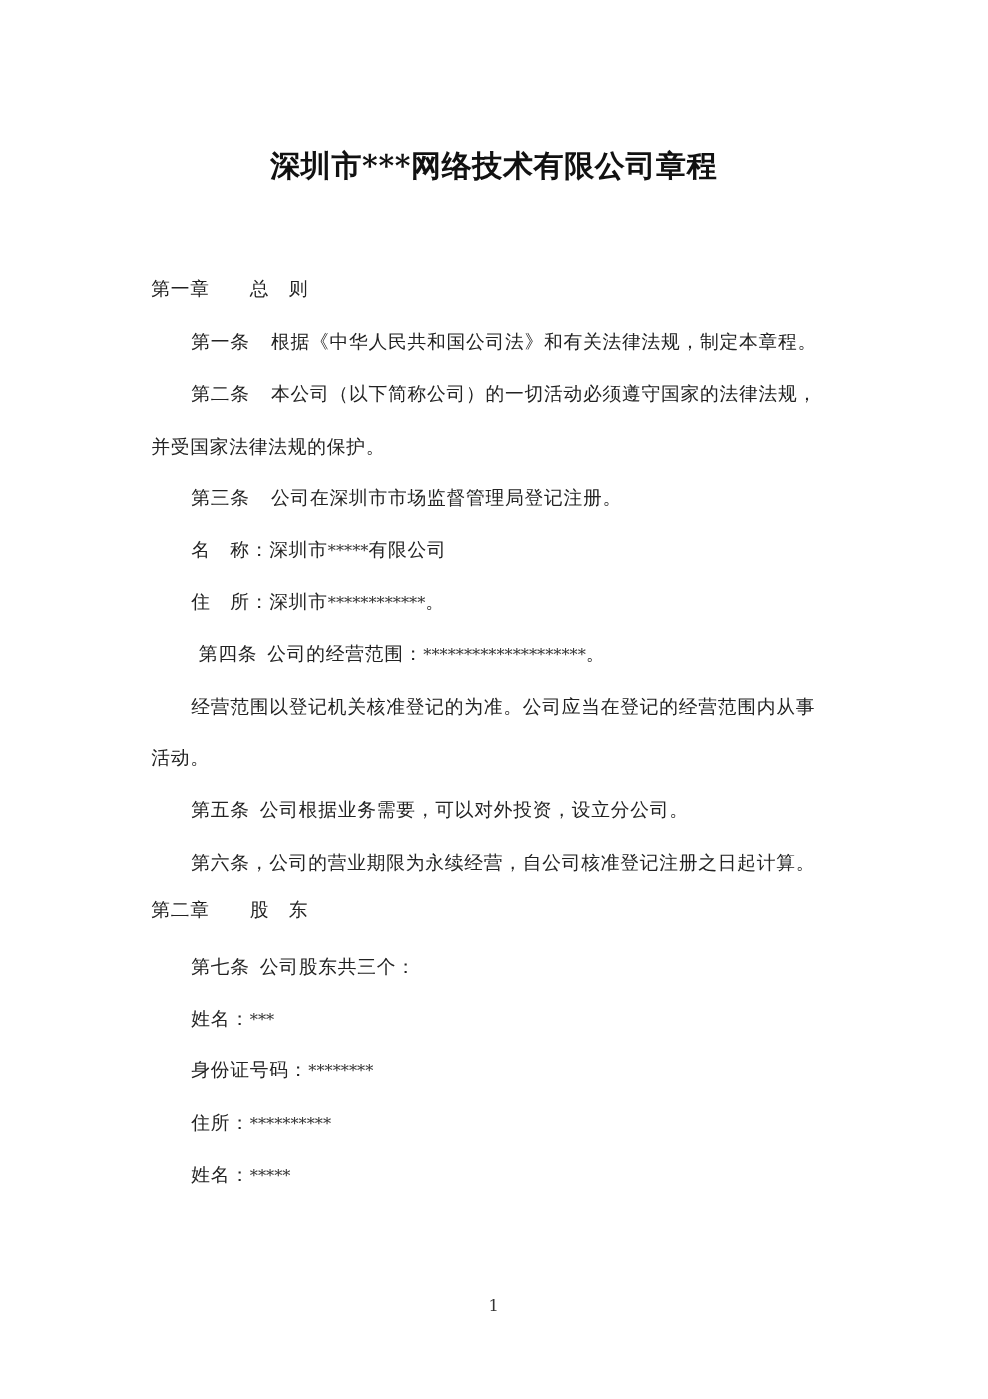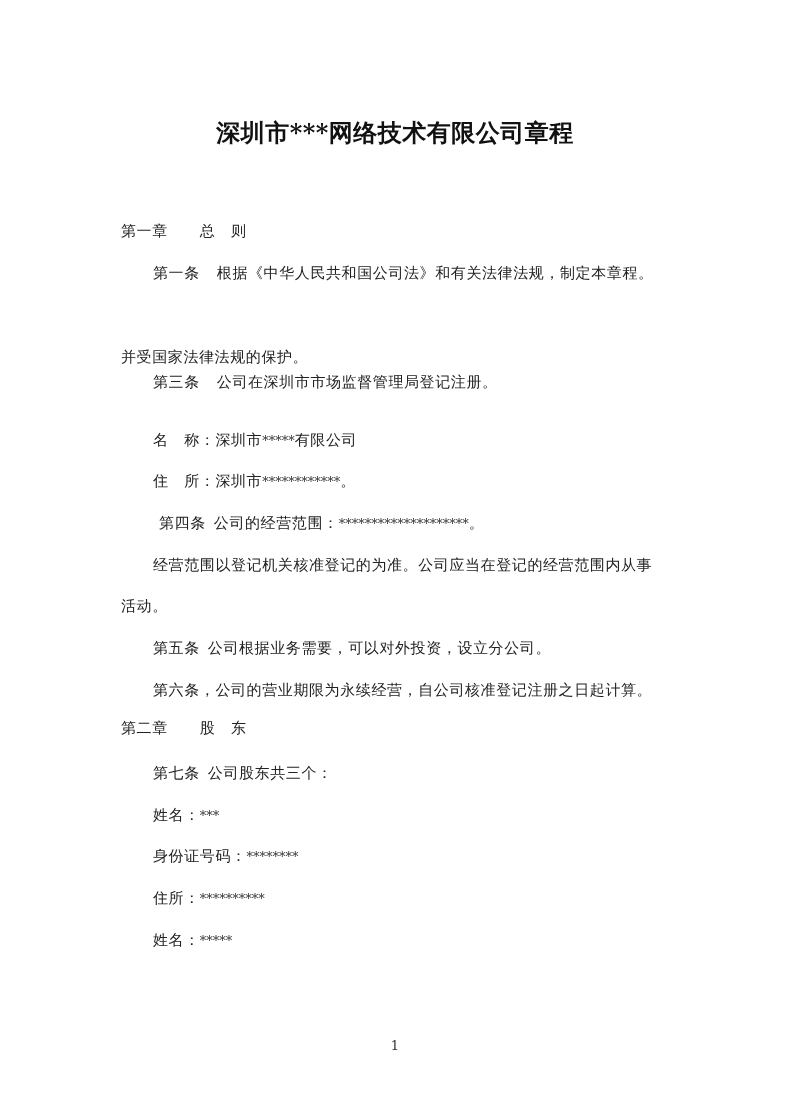--- a/index.html
+++ b/index.html
@@ -66,23 +66,26 @@
   <div class="title">深圳市***网络技术有限公司章程</div>
 
   <div class="line l0" style="top:221px;">
     <span>第一章</span><span class="gap" style="width:32px;"></span><span>总　则</span>
   </div>
 
   <div class="line l1" style="top:263px;">
     <span>第一条</span><span class="gap" style="width:17px;"></span><span>根据《中华人民共和国公司法》和有关法律法规，制定本章程。</span>
   </div>
 
+  <div class="line l1" style="top:305px;">
+    <span>第二条</span><span class="gap" style="width:17px;"></span><span>本公司（以下简称公司）的一切活动必须遵守国家的法律法规，</span>
+  </div>
   <div class="line l0" style="top:347px;">并受国家法律法规的保护。</div>
 
-  <div class="line l1" style="top:372px;">
+  <div class="line l1" style="top:388px;">
     <span>第三条</span><span class="gap" style="width:17px;"></span><span>公司在深圳市市场监督管理局登记注册。</span>
   </div>
 
   <div class="line l1" style="top:430px;">
     <span>名　称：</span><span>深圳市</span><span class="stars">*****</span><span>有限公司</span>
   </div>
 
   <div class="line l1" style="top:471px;">
     <span>住　所：</span><span>深圳市</span><span class="stars">************</span><span>。</span>
   </div>

